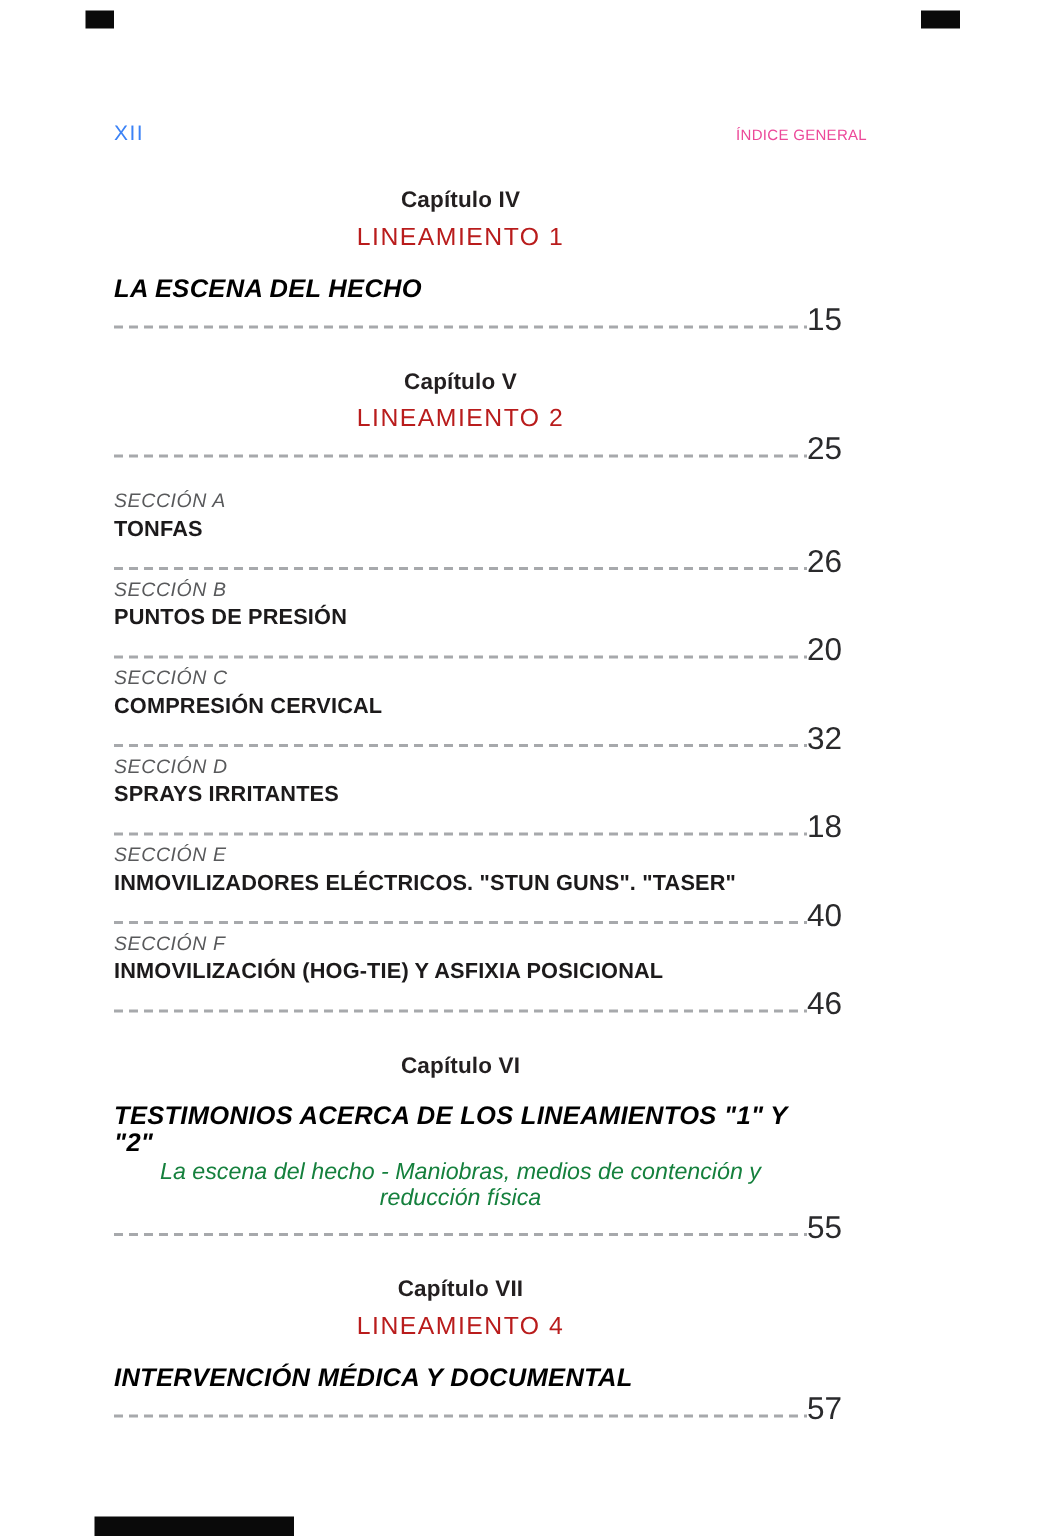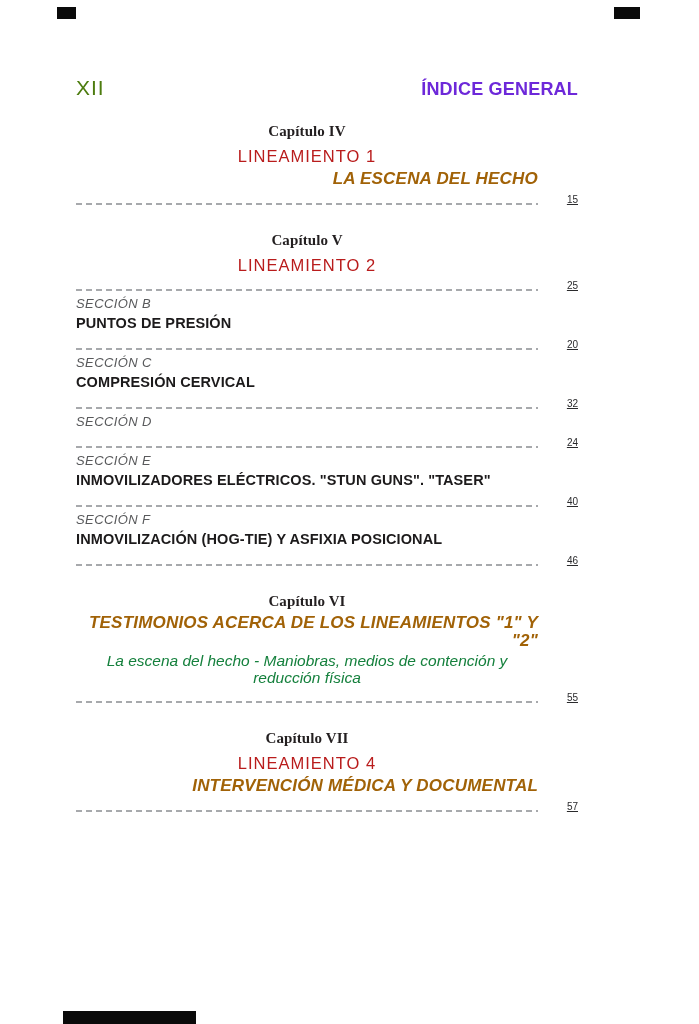--- a/index.html
+++ b/index.html
@@ -21,44 +21,44 @@
     position:absolute;
     left:76px; top:79px;
     width:502px;
   }
   .running-head {
     display:flex;
     justify-content:space-between;
     align-items:baseline;
   }
   .folio {
-    font-size:21px; line-height:18px;
-    letter-spacing:1px; color:#4d7c0f;
+    font-size:14px; line-height:18px;
+    letter-spacing:1px; color:#3b82f6;
   }
   .index-title {
-    font-weight:bold; font-size:18px; line-height:18px;
-    letter-spacing:0.2px; color:#6d28d9;
+    font-weight:normal; font-size:10px; line-height:18px;
+    letter-spacing:0.2px; color:#ec4899;
   }
 
   
   .maincol-w { width:462px; }
 
   .chapter-block { margin-top:26px; }
   .chapter-label {
     font-weight:bold; font-size:15px; line-height:15px;
-    text-align:center; letter-spacing:0.1px;font-family:Liberation Serif, serif;
+    text-align:center; letter-spacing:0.1px;
   }
   .lineamiento {
     font-size:16.5px; line-height:17px; margin-top:9px;
     text-align:center; letter-spacing:1px; color:#b91c1c;
   }
   .chapter-title {
     font-weight:bold; font-style:italic;
-    font-size:17px; line-height:18px; margin-top:5px;
-    text-align:right; letter-spacing:0.2px; color:#a16207;
+    font-size:17px; line-height:18px; margin-top:17px;
+    text-align:left; letter-spacing:0.2px; color:#000000;
   }
   .chapter-sub {
     font-style:italic; font-size:15.5px; line-height:17px; margin-top:2px;
     text-align:center; color:#15803d;
   }
 
   .section-block { margin-top:4px; }
   .section-block.first-section { margin-top:20px; }
   .section-label {
     font-style:italic; font-size:13px; line-height:14px;
@@ -74,22 +74,22 @@
     width:502px; height:16px;
     display:flex; align-items:flex-end;
   }
   .section-block .dot-row { margin-top:5px; }
   .dashes {
     width:462px; height:2px;
     margin-bottom:2px;
     background:repeating-linear-gradient(to right,#a7a9ac 0 6px,transparent 6px 10px);
   }
   .pagenum {
-    width:40px; text-align:right;
-    font-size:10px; line-height:15px; color:#2a2a2c;text-decoration:underline;
+    width:40px; text-align:left;
+    font-size:21px; line-height:15px; color:#2a2a2c;
   }
 </style>
 </head>
 <body>
 
 <div class="page">
 
   <div class="mark mark-tl"></div>
   <div class="mark mark-tr"></div>
   <div class="mark mark-bl"></div>
@@ -111,41 +111,50 @@
           </div>
         </div>
         <div class="chapter-block">
           <div class="chapter-label maincol-w">Capítulo V</div>
           <div class="lineamiento maincol-w">LINEAMIENTO 2</div>
           <div class="dot-row">
             <div class="dashes"></div>
             <div class="pagenum">25</div>
           </div>
         </div>
+        <div class="section-block first-section">
+          <div class="section-label">SECCIÓN A</div>
+          <div class="section-title maincol-w">TONFAS</div>
+          <div class="dot-row">
+            <div class="dashes"></div>
+            <div class="pagenum">26</div>
+          </div>
+        </div>
         <div class="section-block">
           <div class="section-label">SECCIÓN B</div>
           <div class="section-title maincol-w">PUNTOS DE PRESIÓN</div>
           <div class="dot-row">
             <div class="dashes"></div>
             <div class="pagenum">20</div>
           </div>
         </div>
         <div class="section-block">
           <div class="section-label">SECCIÓN C</div>
           <div class="section-title maincol-w">COMPRESIÓN CERVICAL</div>
           <div class="dot-row">
             <div class="dashes"></div>
             <div class="pagenum">32</div>
           </div>
         </div>
         <div class="section-block">
           <div class="section-label">SECCIÓN D</div>
+          <div class="section-title maincol-w">SPRAYS IRRITANTES</div>
           <div class="dot-row">
             <div class="dashes"></div>
-            <div class="pagenum">24</div>
+            <div class="pagenum">18</div>
           </div>
         </div>
         <div class="section-block">
           <div class="section-label">SECCIÓN E</div>
           <div class="section-title maincol-w">INMOVILIZADORES ELÉCTRICOS. "STUN GUNS". "TASER"</div>
           <div class="dot-row">
             <div class="dashes"></div>
             <div class="pagenum">40</div>
           </div>
         </div>

